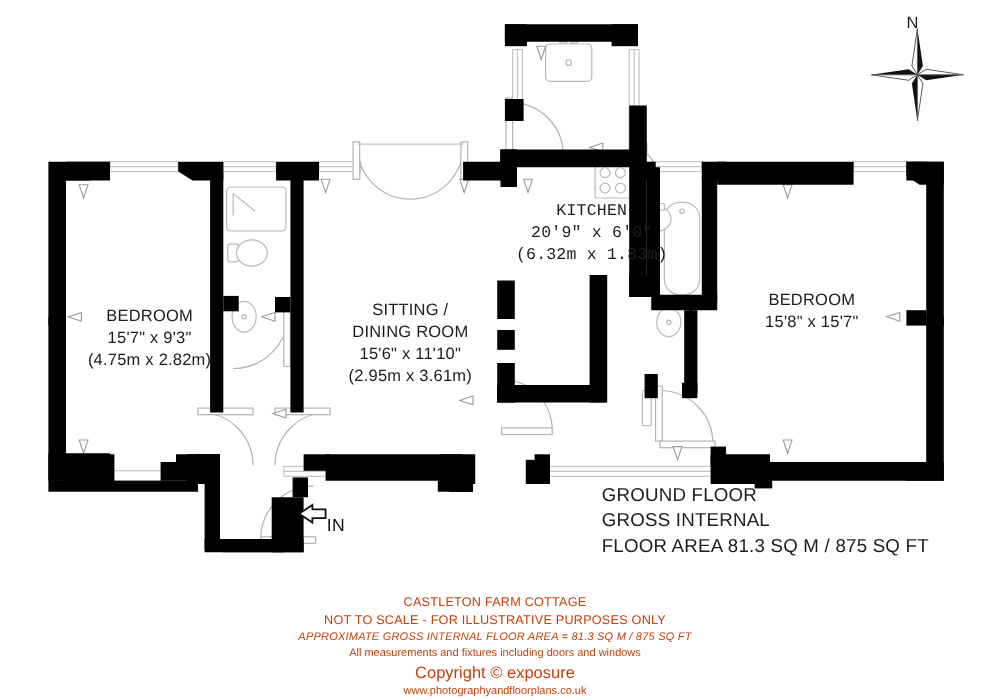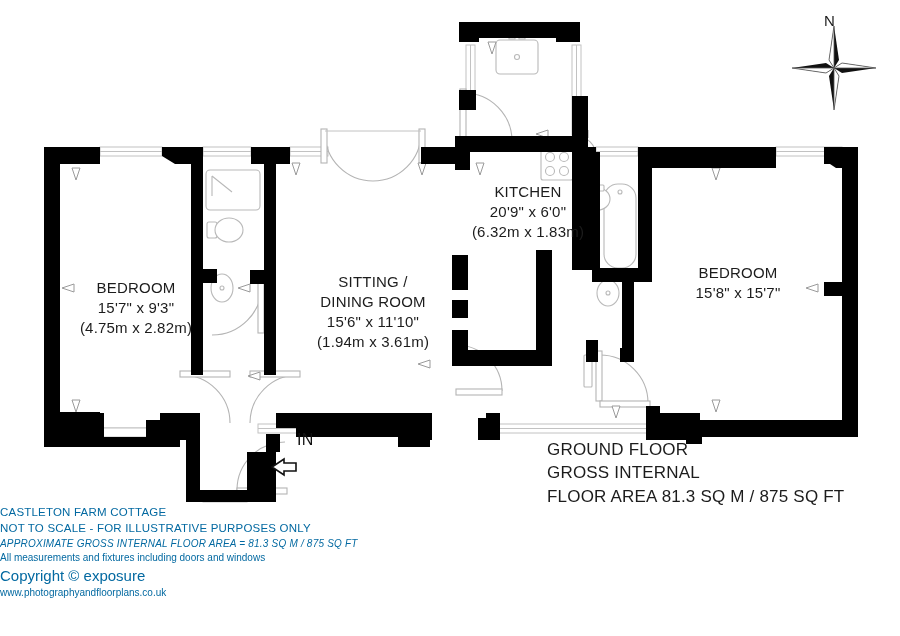--- a/index.html
+++ b/index.html
@@ -46,63 +46,63 @@
     letter-spacing: 0.2px;
     color: #1c1c1c;
     white-space: nowrap;
   }
   .room-label .rl-name { display: block; }
   .room-label .rl-imp  { display: block; }
   .room-label .rl-met  { display: block; }
 
   #label-bedroom-left  { left: 36px;  top: 278px; width: 200px; }
   #label-sitting       { left: 288px; top: 272px; width: 170px; }
-  #label-kitchen       { left: 438px; top: 182px; width: 180px; }
+  #label-kitchen       { left: 448px; top: 182px; width: 180px; font-family: Liberation Mono, monospace; }
   #label-bedroom-right { left: 648px; top: 263px; width: 180px; }
 
   #floor-summary {
     position: absolute;
     left: 547px;
     top: 438px;
     font-size: 17px;
     line-height: 1.37;
     letter-spacing: 0.2px;
     color: #1c1c1c;
     white-space: nowrap;
   }
   #floor-summary span { display: block; }
 
   #disclaimer {
     position: absolute;
     left: 0;
-    top: 504px;
+    top: 540px;
     width: 900px;
-    text-align: left;
-    color: #0369a1;
+    text-align: center;
+    color: #c2410c;
   }
   #disclaimer .dc-title   { font-size: 11.5px; letter-spacing: 0.2px; }
   #disclaimer .dc-scale   { font-size: 11.5px; letter-spacing: 0.2px; }
   #disclaimer .dc-area    { font-size: 10px; letter-spacing: 0.2px; font-style: italic; }
   #disclaimer .dc-small   { font-size: 10px; }
   #disclaimer .dc-small2  { font-size: 10px; }
   #disclaimer .dc-copy    { font-size: 15px; }
   #disclaimer .dc-url     { font-size: 10px; }
   #disclaimer span { display: block; line-height: 1.42; }
 
   #compass-label {
     position: absolute;
     left: 824px;
     top: 12px;
     font-size: 15px;
     color: #1a1a1a;
   }
   #in-marker-label {
     position: absolute;
     left: 297px;
-    top: 431px;
+    top: 470px;
     font-size: 16px;
     letter-spacing: 0.4px;
     color: #111111;
   }
 </style>
 </head>
 <body>
 
 <div id="plan-root">
 
@@ -340,21 +340,21 @@
   <div class="room-label" id="label-bedroom-left">
     <span class="rl-name">BEDROOM</span>
     <span class="rl-imp">15'7" x 9'3"</span>
     <span class="rl-met">(4.75m x 2.82m)</span>
   </div>
 
   <div class="room-label" id="label-sitting">
     <span class="rl-name">SITTING /</span>
     <span class="rl-name">DINING ROOM</span>
     <span class="rl-imp">15'6" x 11'10"</span>
-    <span class="rl-met">(1.94m x 3.61m)</span>
+    <span class="rl-met">(2.95m x 3.61m)</span>
   </div>
 
   <div class="room-label" id="label-kitchen">
     <span class="rl-name">KITCHEN</span>
     <span class="rl-imp">20'9" x 6'0"</span>
     <span class="rl-met">(6.32m x 1.83m)</span>
   </div>
 
   <div class="room-label" id="label-bedroom-right">
     <span class="rl-name">BEDROOM</span>

